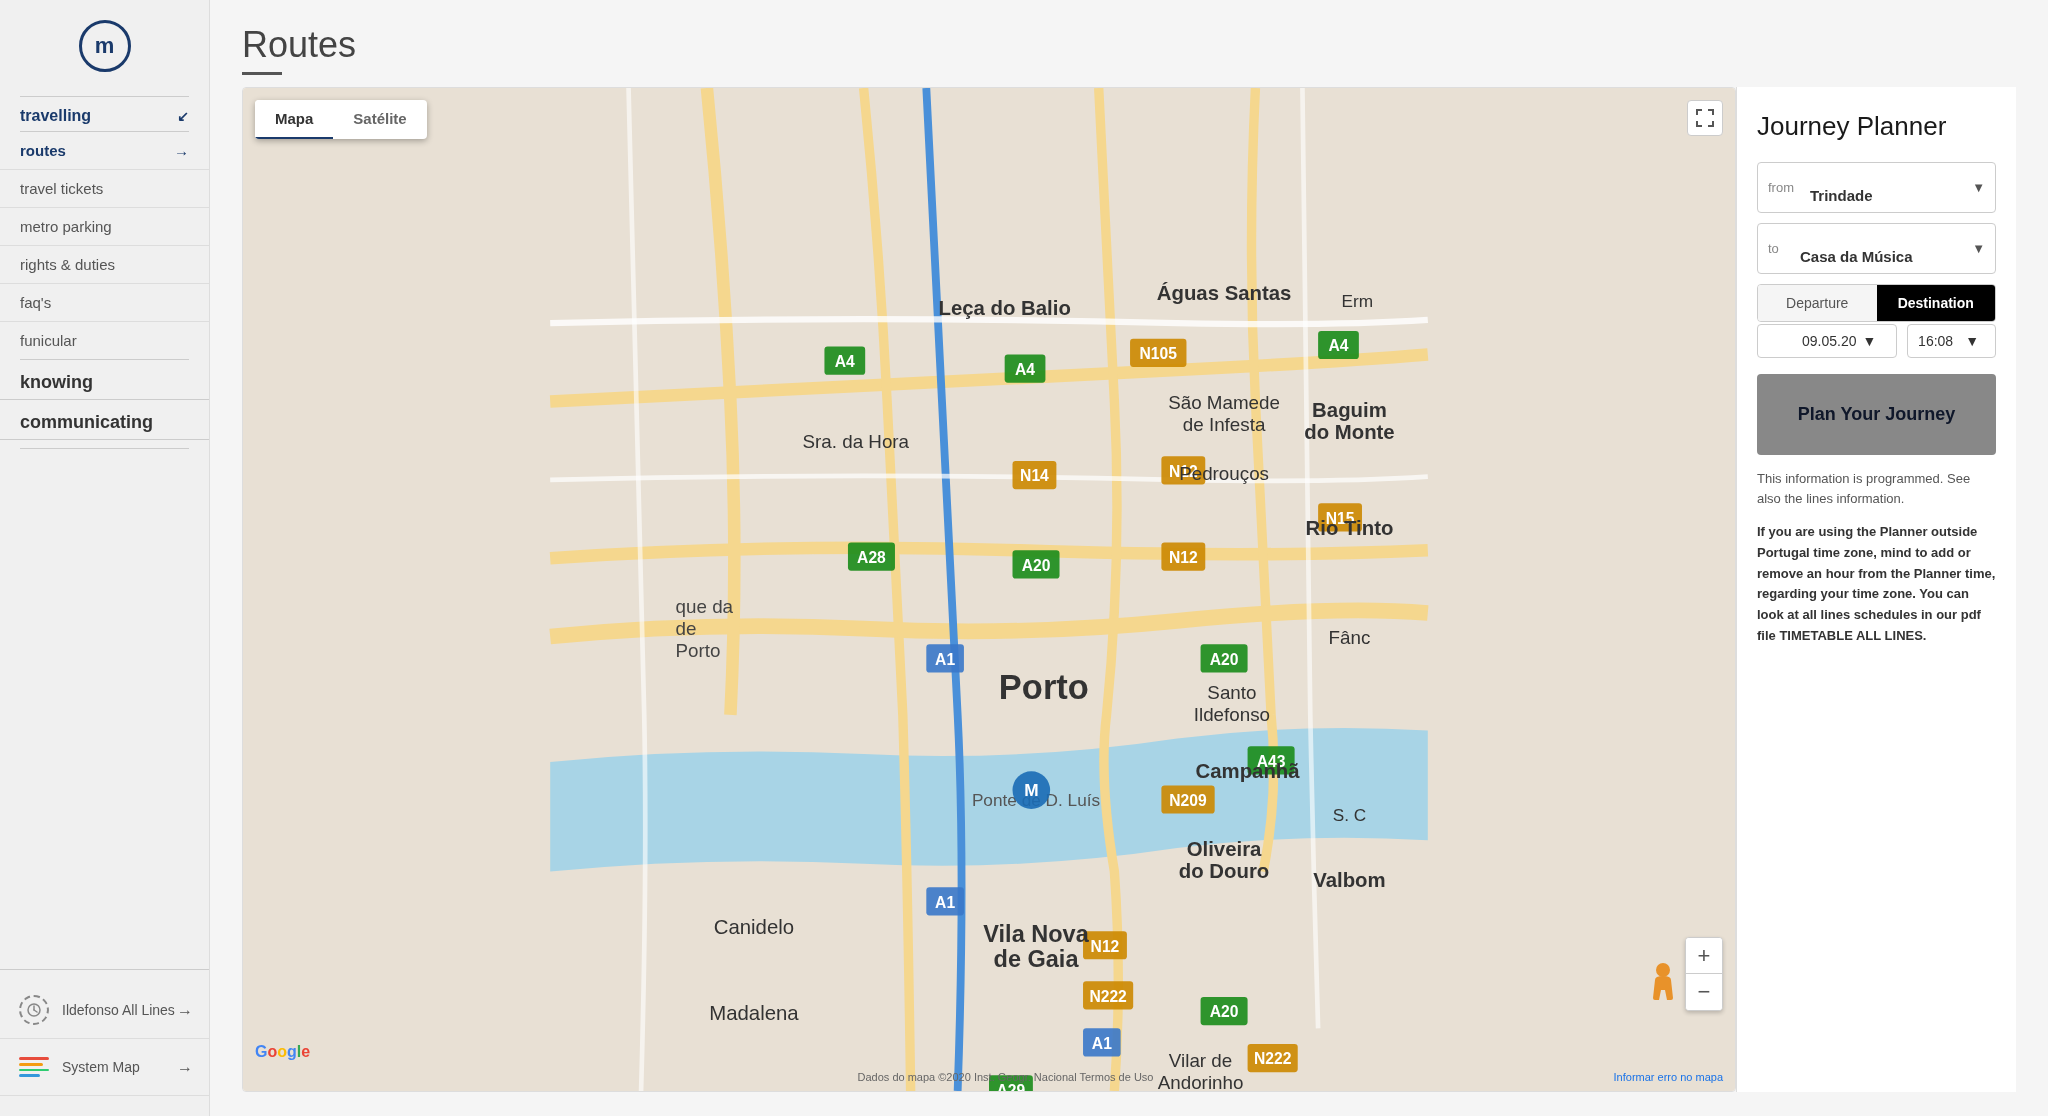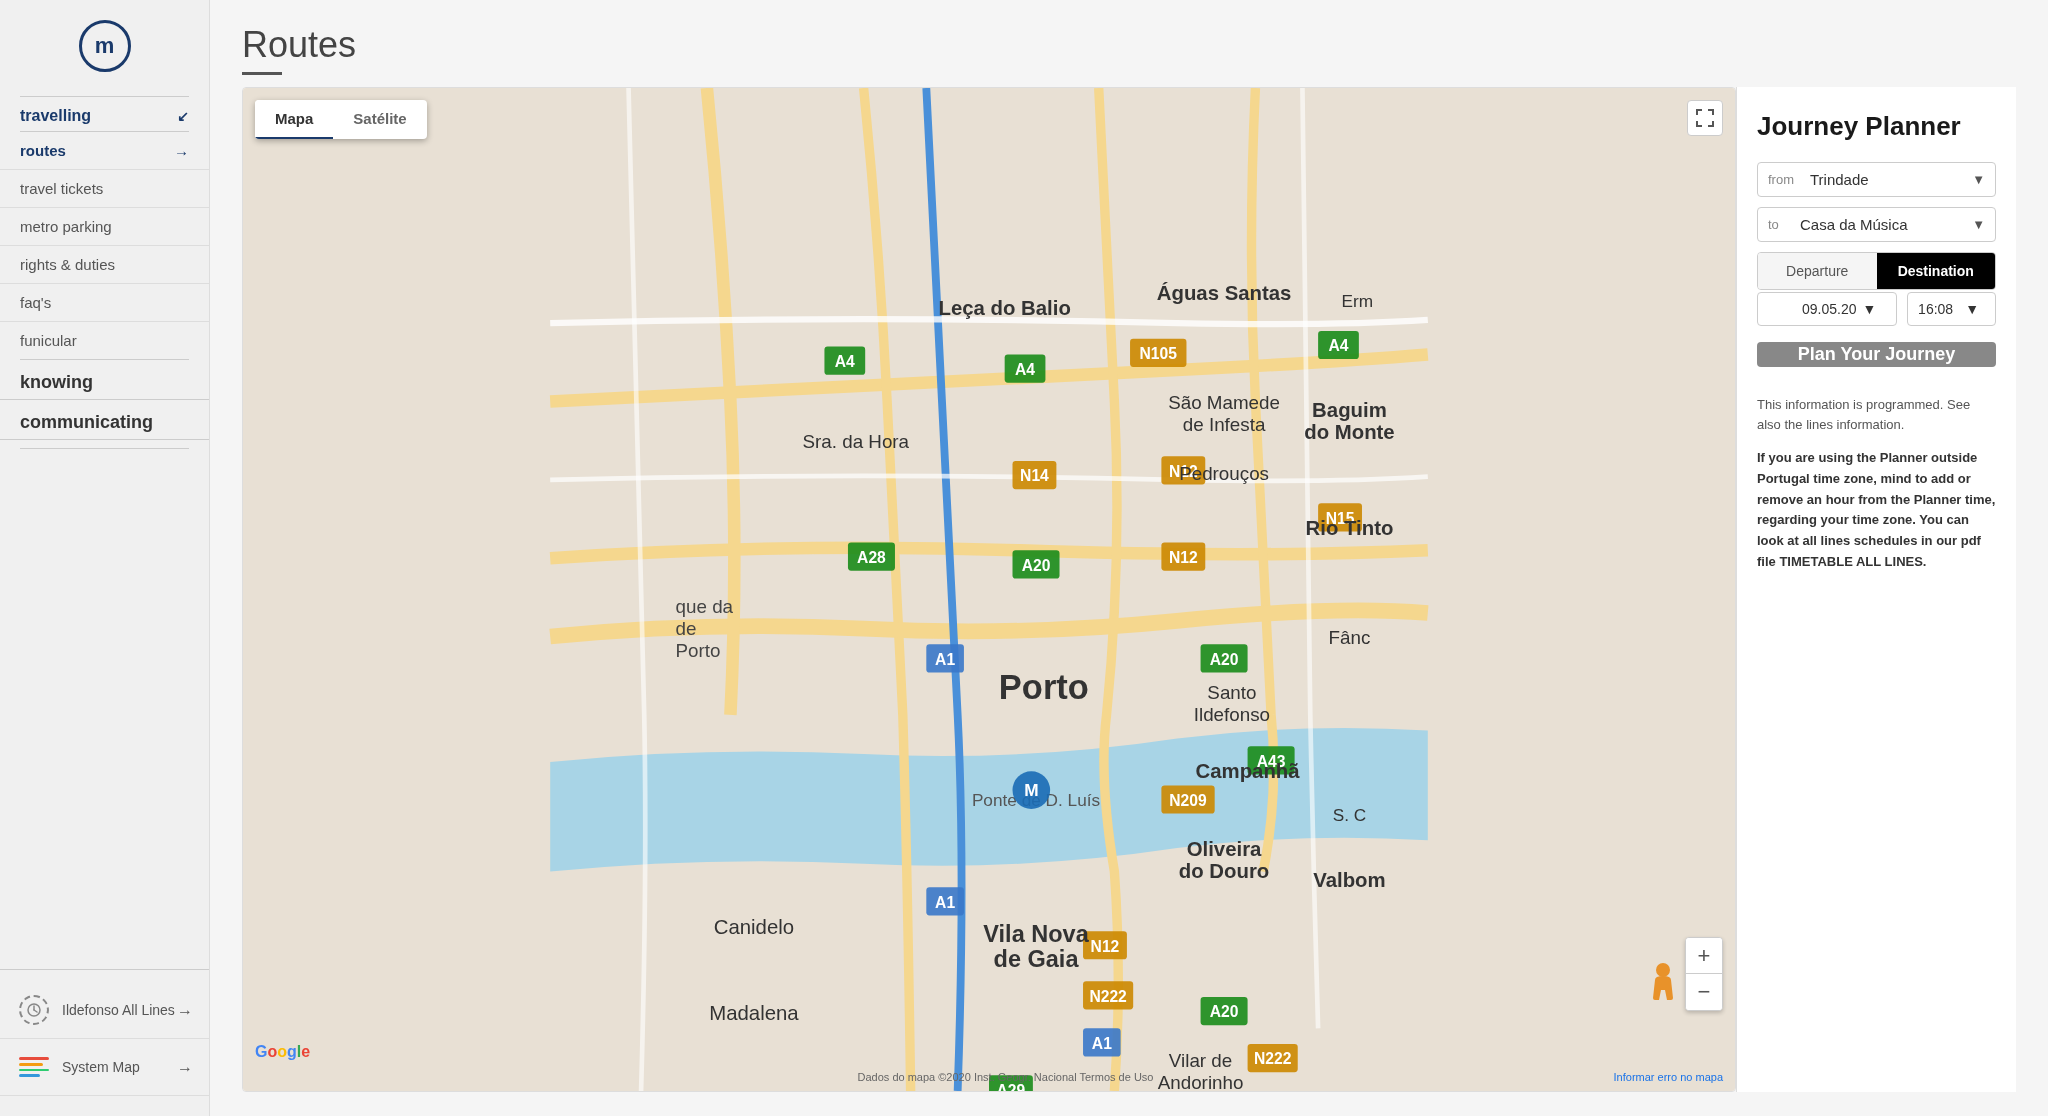--- a/index.html
+++ b/index.html
@@ -268,21 +268,21 @@
       min-width: 280px;
       background: #fff;
       margin-left: 0;
       padding: 24px 20px;
       border-left: 1px solid #ddd;
       overflow-y: auto;
     }
 
     .journey-title {
       font-size: 26px;
-      font-weight: 700;
+      font-weight: 400;
       color: #1a1a1a;
       margin-bottom: 20px;
     }
 
     .field-row {
       display: flex;
       align-items: center;
       border: 1px solid #ccc;
       border-radius: 4px;
       margin-bottom: 10px;
@@ -294,21 +294,22 @@
       font-size: 13px;
       color: #888;
       min-width: 36px;
     }
 
     .field-value {
       flex: 1;
       padding: 8px 6px;
       font-size: 15px;
       color: #333;
-      font-weight: 400;
+      font-weight: 700;
+      margin-top: 16px;
     }
 
     .field-dropdown {
       padding: 8px 10px;
       color: #555;
       cursor: pointer;
       font-size: 13px;
     }
 
     .toggle-row {
@@ -361,28 +362,28 @@
       flex: 1;
     }
 
     .date-select span, .time-select span {
       margin-right: 6px;
     }
 
     .plan-btn {
       width: 100%;
       background: #888;
-      color: #ffffff;
+      color: #0f172a;
       border: none;
       border-radius: 4px;
-      padding: 2px;
+      padding: 30px;
       font-size: 18px;
       font-weight: 600;
       cursor: pointer;
-      margin-bottom: 28px;
+      margin-bottom: 14px;
     }
 
     .info-text {
       font-size: 13px;
       color: #555;
       margin-bottom: 14px;
       line-height: 1.5;
     }
 
     .info-text-bold {

